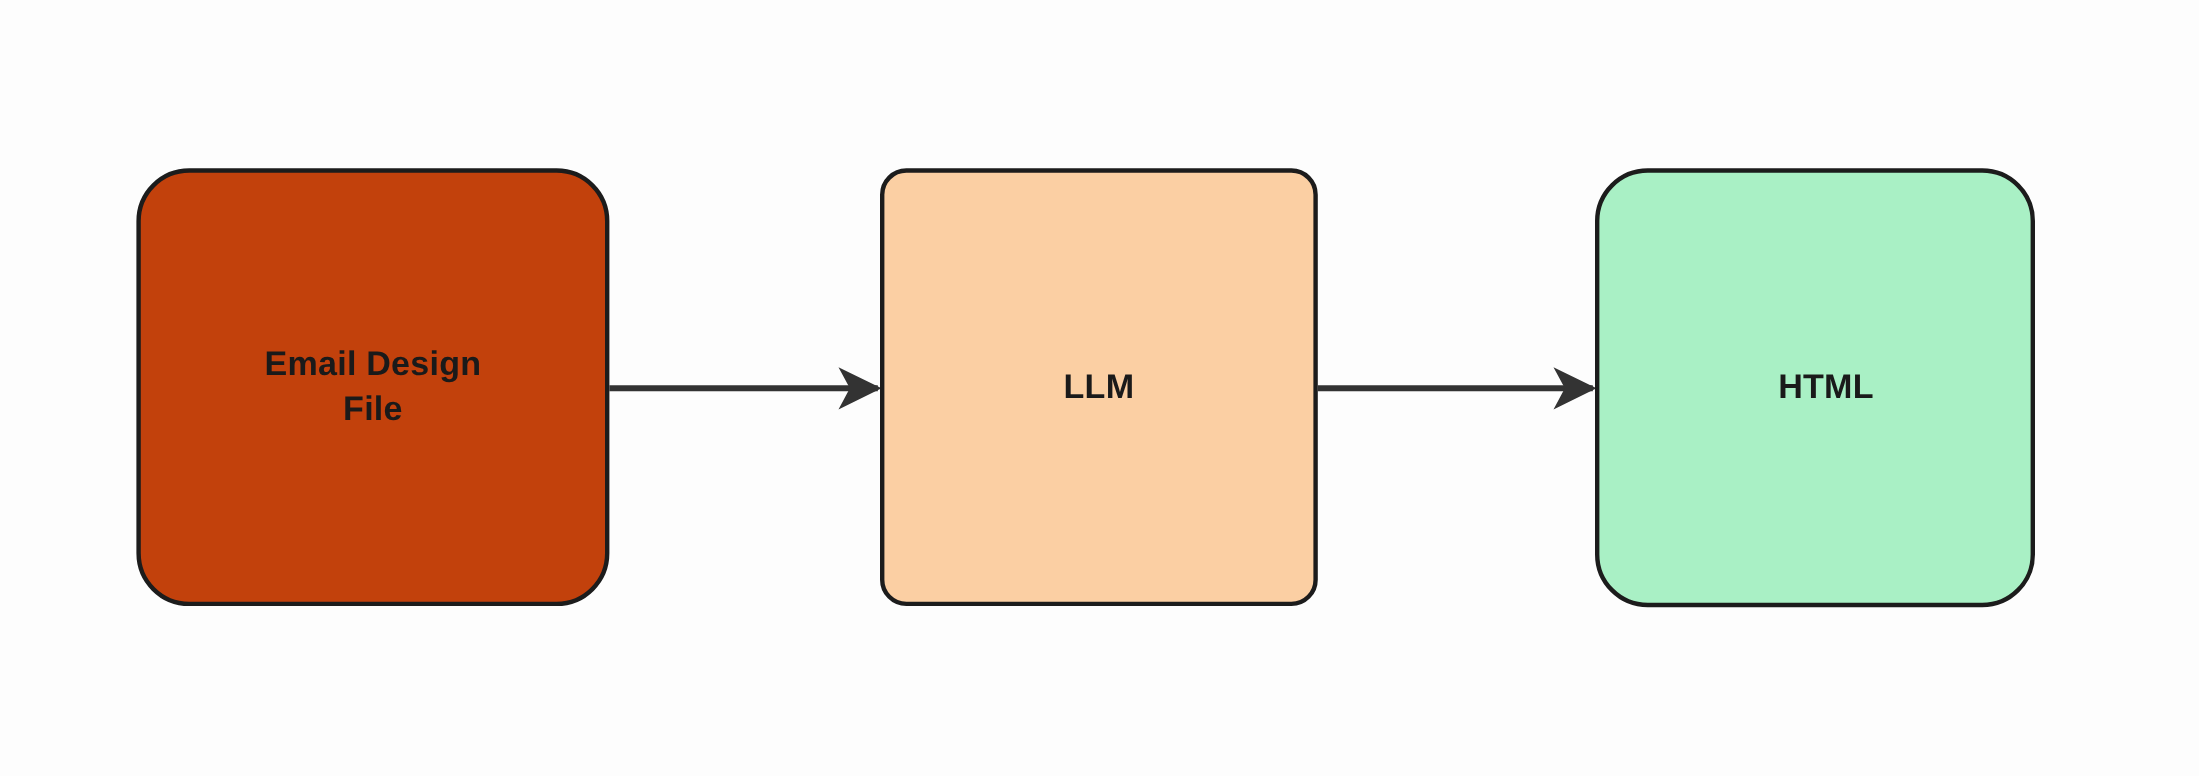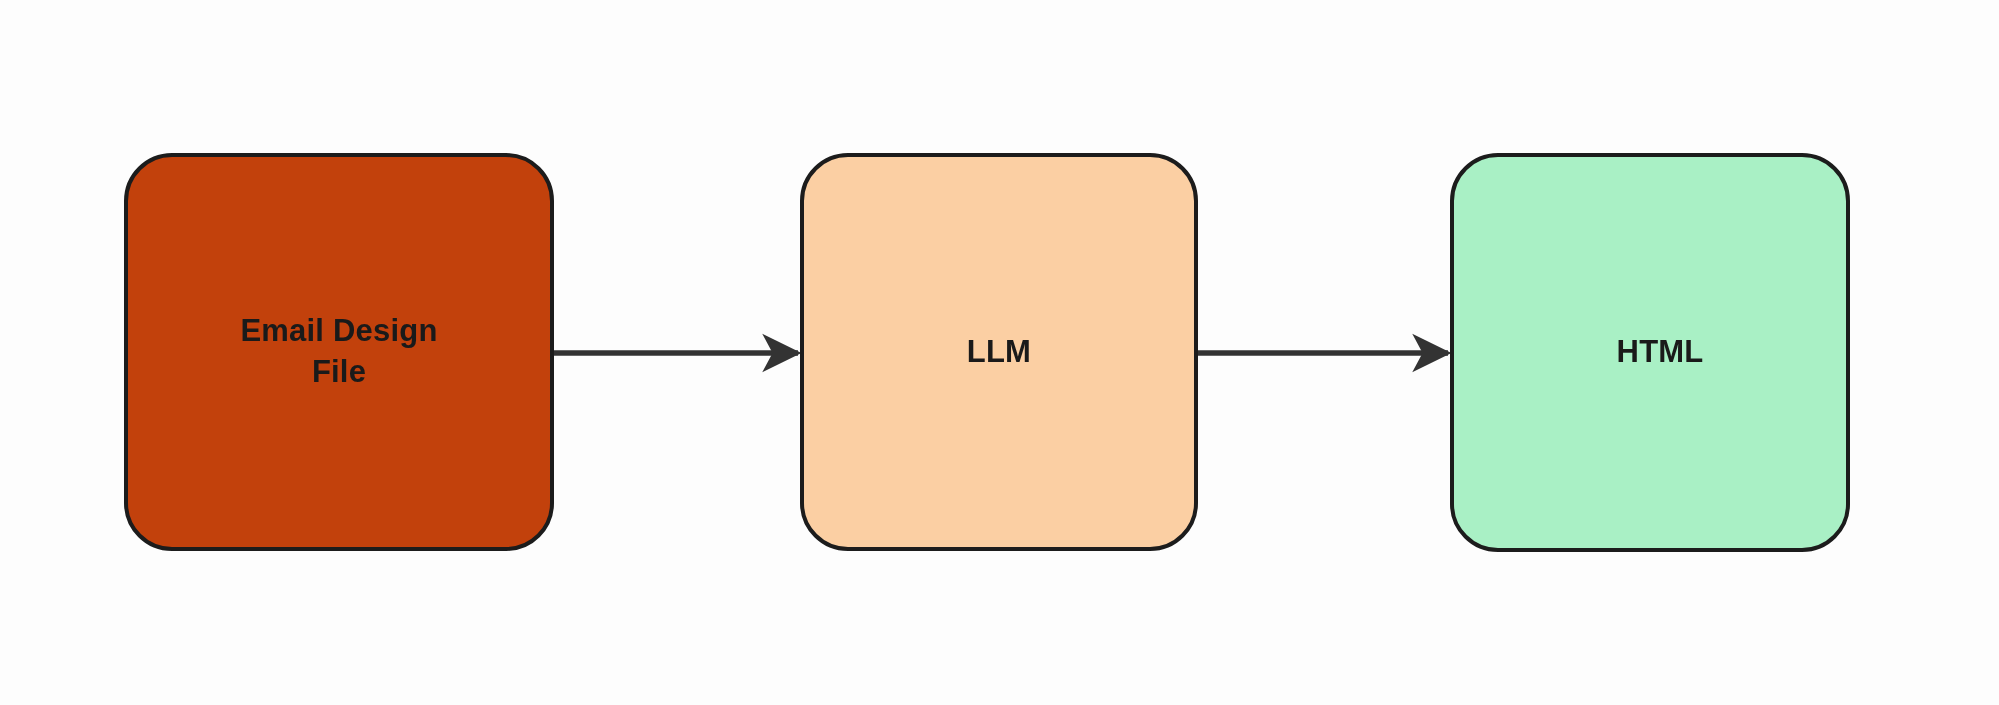--- a/index.html
+++ b/index.html
@@ -42,20 +42,21 @@
     left: 124px;
     top: 153px;
     width: 430px;
     height: 398px;
   }
   #node-llm {
     left: 800px;
     top: 153px;
     width: 398px;
     height: 398px;
+    border-radius: 24px;
   }
   #node-html {
     left: 1450px;
     top: 153px;
     width: 400px;
     height: 399px;
     padding-left: 20px;
   }
   .edge-layer {
     position: absolute;

